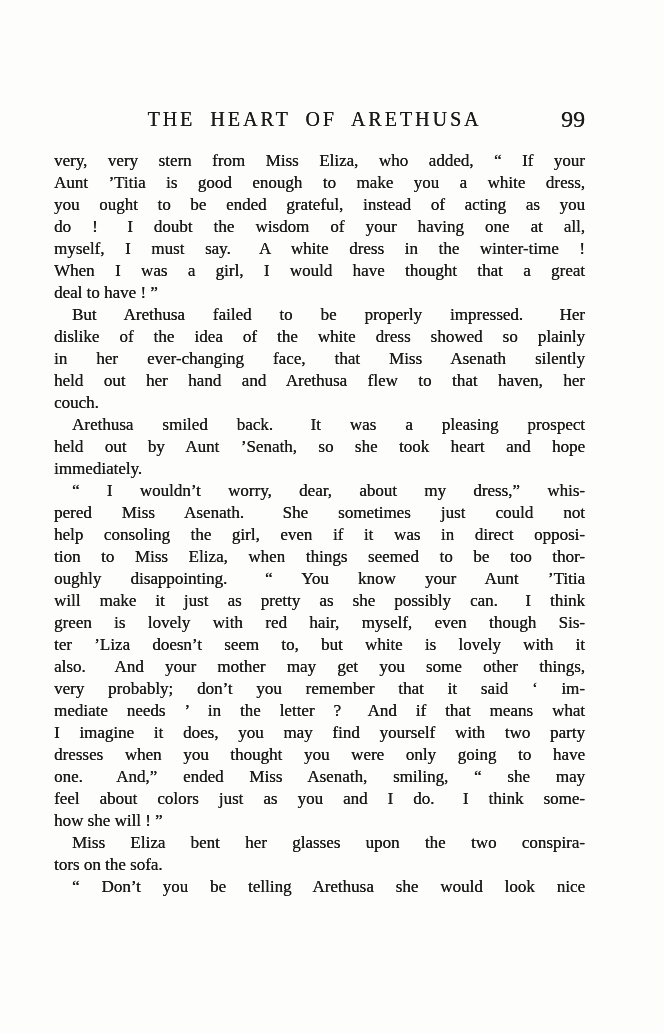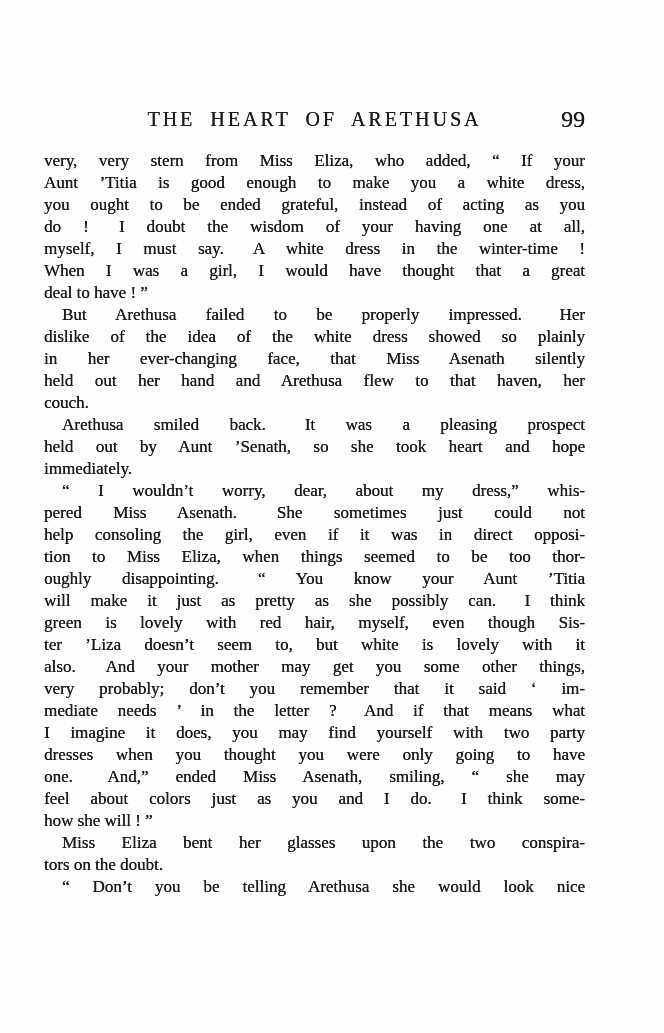--- a/index.html
+++ b/index.html
@@ -42,20 +42,21 @@
     font-size: 17px;
     line-height: 22px;
     text-shadow: 0.2px 0 0 currentColor;
   }
   .paragraph { margin: 0; }
   .line {
     height: 22px;
     text-align: justify;
     text-align-last: justify;
     white-space: pre-wrap;
+    margin-left: 10px;
   }
   .line.para-end { text-align-last: left; }
   .line.indent { text-indent: 18px; }
 </style>
 </head>
 <body>
 
 <div class="page">
   <div class="running-head">
     <span class="head-title">THE HEART OF ARETHUSA</span>
@@ -96,19 +97,19 @@
         <div class="line">very probably; don’t you remember that it said ‘ im-</div>
         <div class="line">mediate needs ’ in the letter ?  And if that means what</div>
         <div class="line">I imagine it does, you may find yourself with two party</div>
         <div class="line">dresses when you thought you were only going to have</div>
         <div class="line">one.  And,” ended Miss Asenath, smiling, “ she may</div>
         <div class="line">feel about colors just as you and I do.  I think some-</div>
         <div class="line para-end">how she will ! ”</div>
       </div>
       <div class="paragraph">
         <div class="line indent">Miss Eliza bent her glasses upon the two conspira-</div>
-        <div class="line para-end">tors on the doubt.</div>
+        <div class="line para-end">tors on the sofa.</div>
       </div>
       <div class="paragraph">
         <div class="line indent">“ Don’t you be telling Arethusa she would look nice</div>
       </div>
     </div>
 </div>
 
 </body></html>

